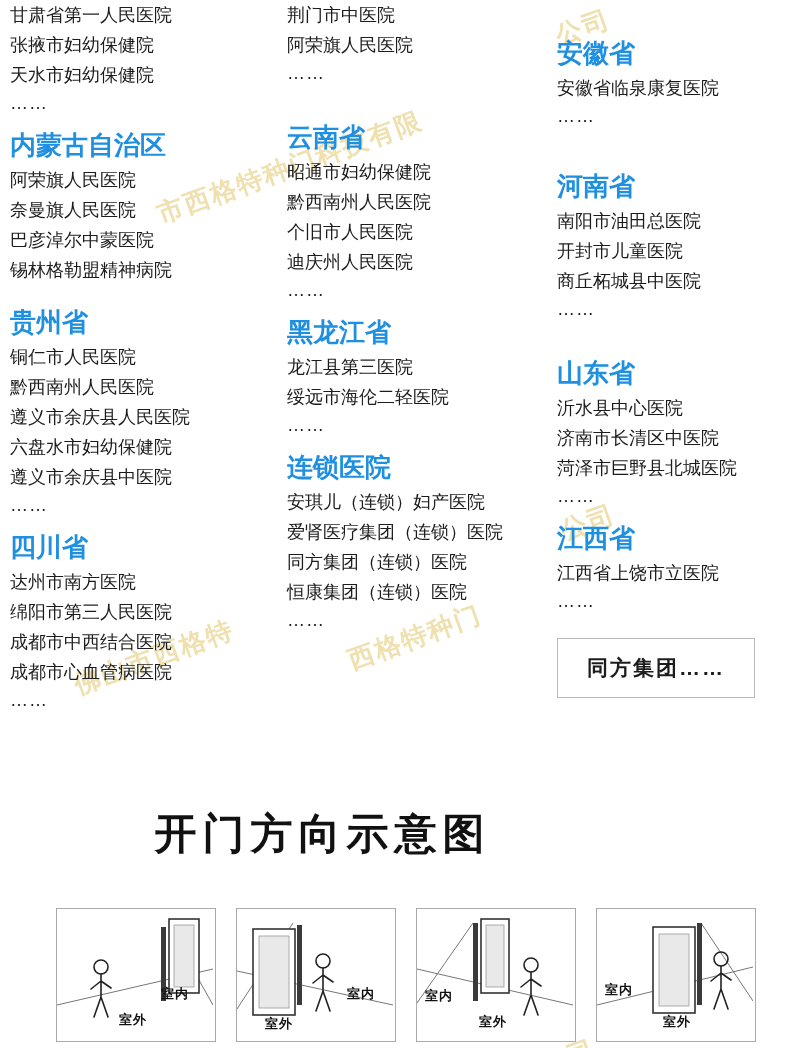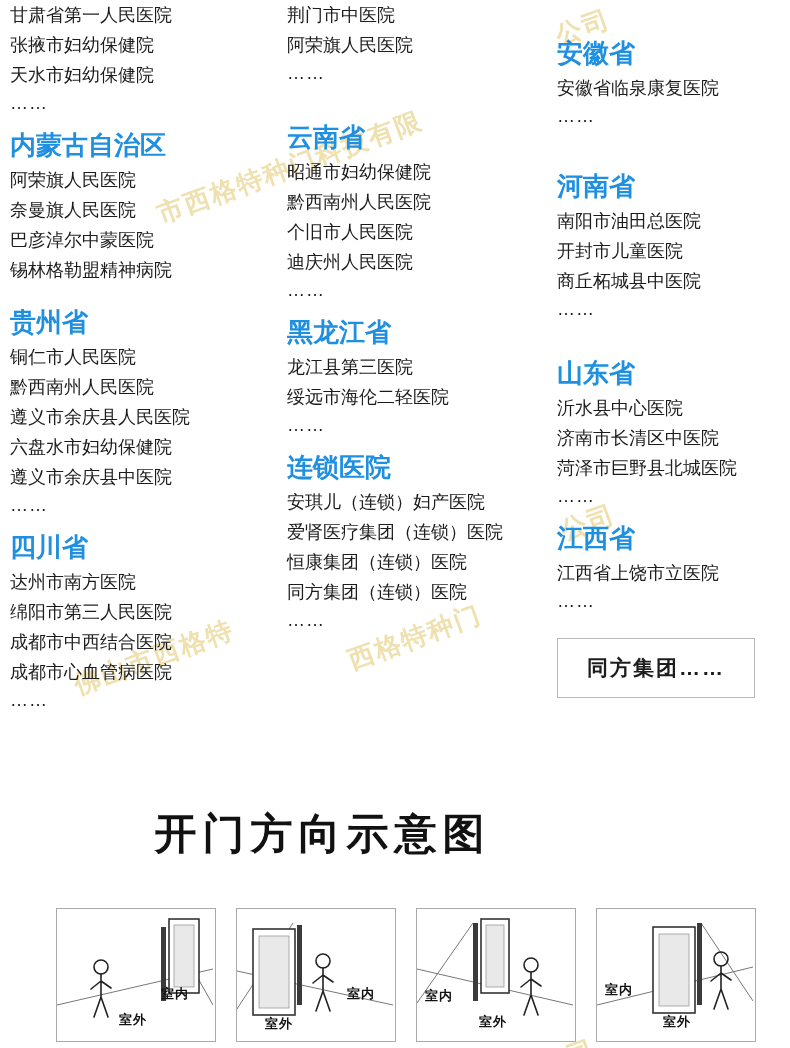--- a/index.html
+++ b/index.html
@@ -202,22 +202,22 @@
     <div class="group">
       <p class="prov">黑龙江省</p>
       <p class="hosp">龙江县第三医院</p>
       <p class="hosp">绥远市海伦二轻医院</p>
       <p class="dots">……</p>
     </div>
     <div class="group">
       <p class="prov">连锁医院</p>
       <p class="hosp">安琪儿（连锁）妇产医院</p>
       <p class="hosp">爱肾医疗集团（连锁）医院</p>
+      <p class="hosp">同方集团（连锁）医院</p>
       <p class="hosp">恒康集团（连锁）医院</p>
-      <p class="hosp">同方集团（连锁）医院</p>
       <p class="dots">……</p>
     </div>
   </div>
 
   <div class="col col-3">
     <div class="spacer-16" style="height:38px"></div>
     <div class="group">
       <p class="prov">安徽省</p>
       <p class="hosp">安徽省临泉康复医院</p>
       <p class="dots">……</p>

